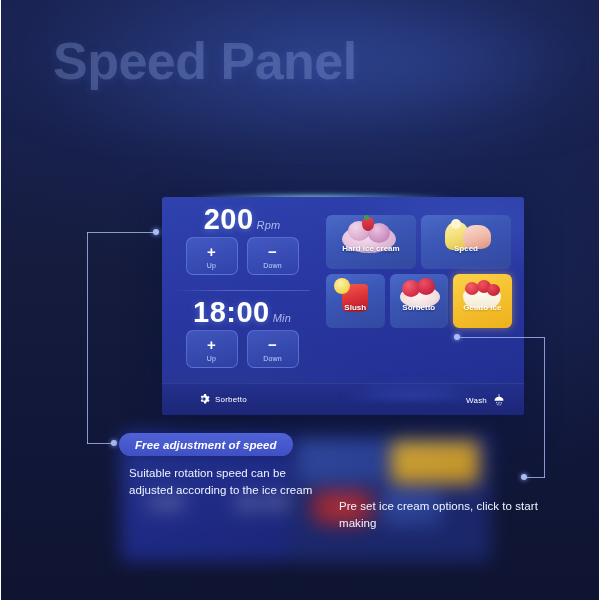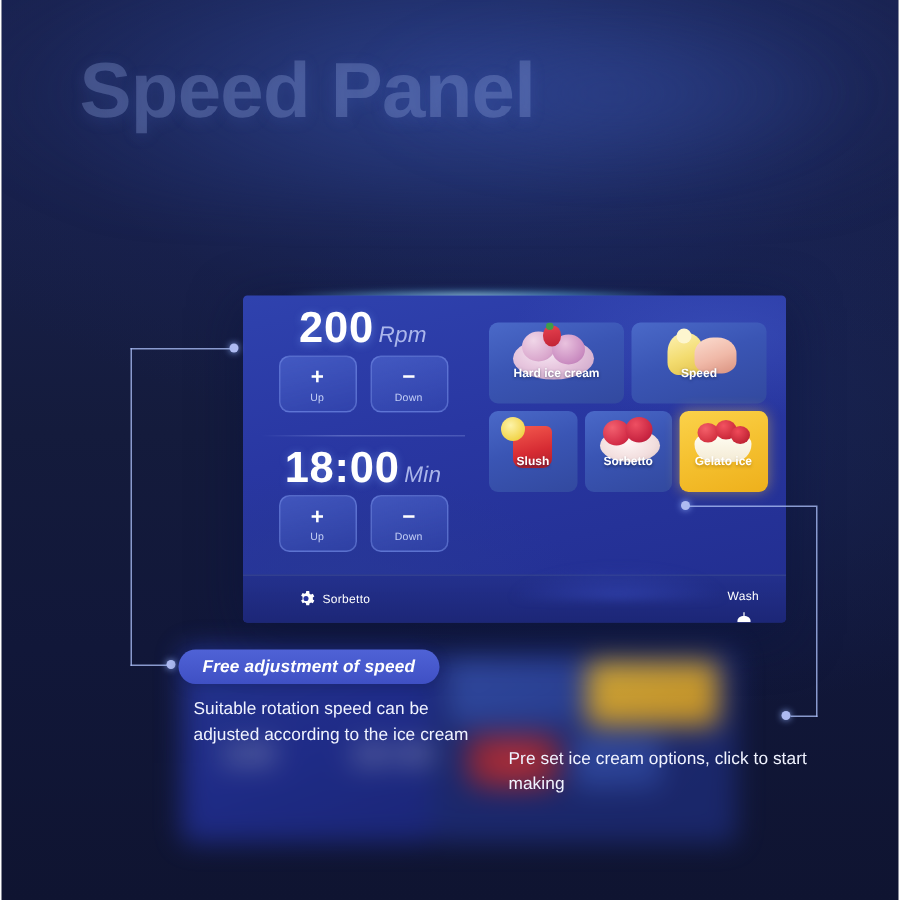--- a/index.html
+++ b/index.html
@@ -176,21 +176,21 @@
     padding-top: 6px;
   }
   .value {
     font-size: 29px;
     font-weight: bold;
     color: #ffffff;
     letter-spacing: 0.5px;
     text-shadow: 0 1px 6px rgba(130,170,255,0.45);
   }
   .unit {
-    font-size: 15px;
+    font-size: 11px;
     font-style: italic;
     color: rgba(208,218,255,0.78);
     margin-left: 3px;
     letter-spacing: 0.2px;
   }
   .btn-row {
     display: flex;
     justify-content: center;
     gap: 9px;
     margin-top: 4px;
@@ -283,21 +283,21 @@
   }
   .bar-item {
     position: absolute;
     display: flex;
     align-items: center;
     gap: 5px;
     top: 9px;
     cursor: pointer;
   }
   #setting-item { left: 36px; }
-  #wash-item { right: 18px; flex-direction: column; }
+  #wash-item { right: 18px; }
   .bar-label {
     font-size: 8px;
     color: #ffffff;
     letter-spacing: 0.2px;
   }
   .gear-icon, .shower-icon { display: block; }
 
   
   .conn { position: absolute; pointer-events: none; }
   .conn-line { position: absolute; background: rgba(168,186,242,0.80); }

